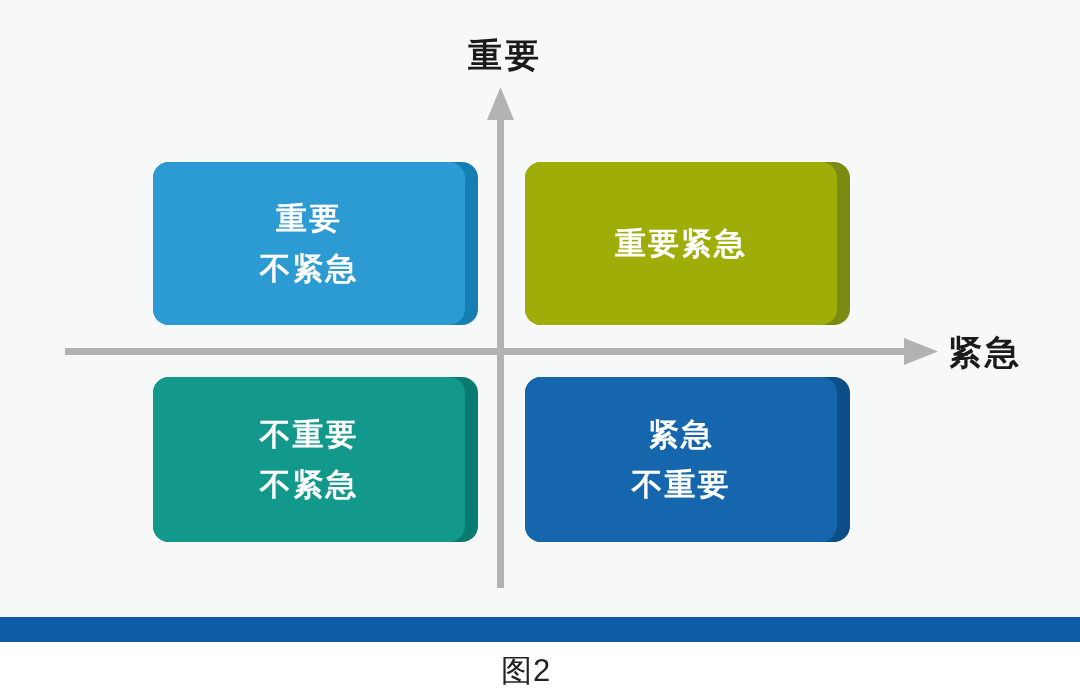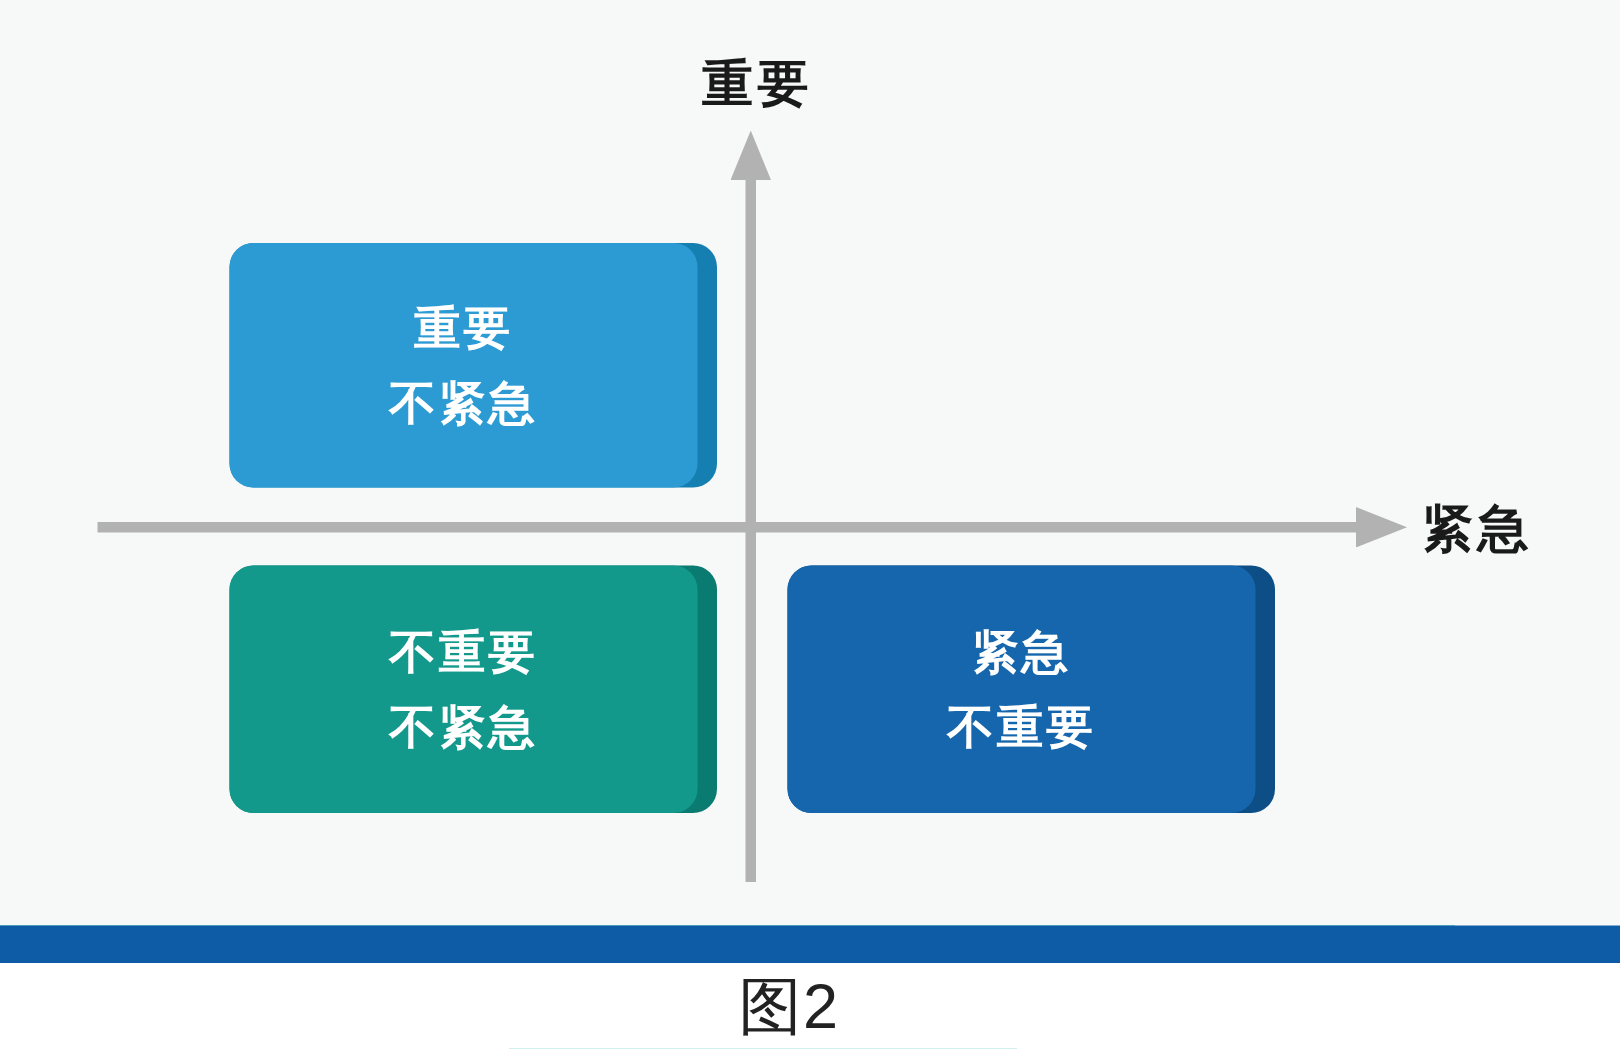--- a/index.html
+++ b/index.html
@@ -6,21 +6,21 @@
   html, body { width: 1080px; height: 699px; }
   body {
     font-family: "Liberation Sans", "DejaVu Sans", sans-serif;
     background: #ffffff;
     overflow: hidden;
   }
   .stage {
     position: relative;
     width: 970px;
     height: 699px;
-    background: #14b8a6;
+    background: #f0abfc;
   }
   
   .diagram-bg {
     position: absolute;
     left: 0; top: 0;
     width: 1080px; height: 617px;
     background: #f7f8f8;
   }
   
   .axis-label {
@@ -93,21 +93,21 @@
   }
   
   .caption {
     position: absolute;
     left: 0; top: 642px;
     width: 1080px; height: 57px;
     background: #ffffff;
     display: flex;
     align-items: center;
     justify-content: center;
-    font-size: 42px;
+    font-size: 31px;
     color: #222222;
     letter-spacing: 1px;
   }
   .caption .figure-label { margin-right: 28px; }
 </style>
 </head>
 <body>
 
 <div class="stage">
 
@@ -121,20 +121,25 @@
   <div class="axis-label y-axis-label">重要</div>
   <div class="axis-label x-axis-label">紧急</div>
 
   <div class="card card-tl" style="background: rgb(20, 127, 176);">
     <div class="card-face" style="background: rgb(45, 155, 211);">
       <div class="card-line">重要</div>
       <div class="card-line">不紧急</div>
     </div>
   </div>
 
+  <div class="card card-tr" style="background: rgb(122, 138, 18);">
+    <div class="card-face" style="background: rgb(158, 173, 8);">
+      <div class="card-line">重要紧急</div>
+    </div>
+  </div>
 
   <div class="card card-bl" style="background: rgb(10, 123, 112);">
     <div class="card-face" style="background: rgb(18, 153, 139);">
       <div class="card-line">不重要</div>
       <div class="card-line">不紧急</div>
     </div>
   </div>
 
   <div class="card card-br" style="background: rgb(13, 78, 134);">
     <div class="card-face" style="background: rgb(21, 102, 172);">

